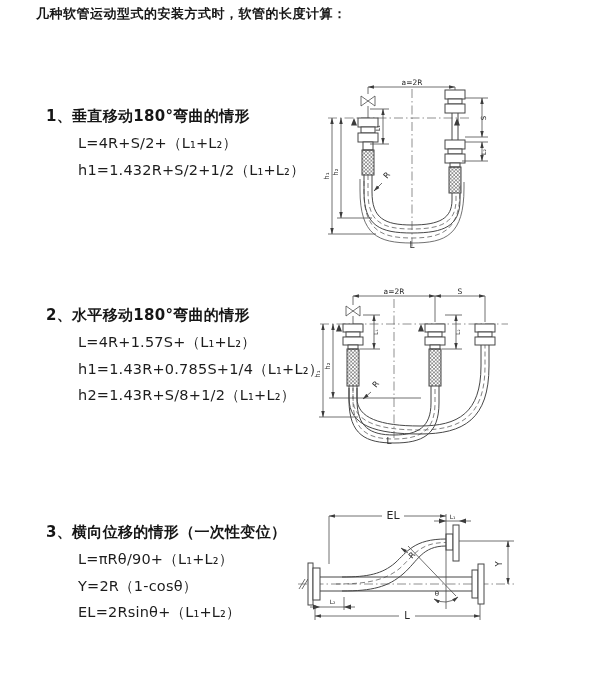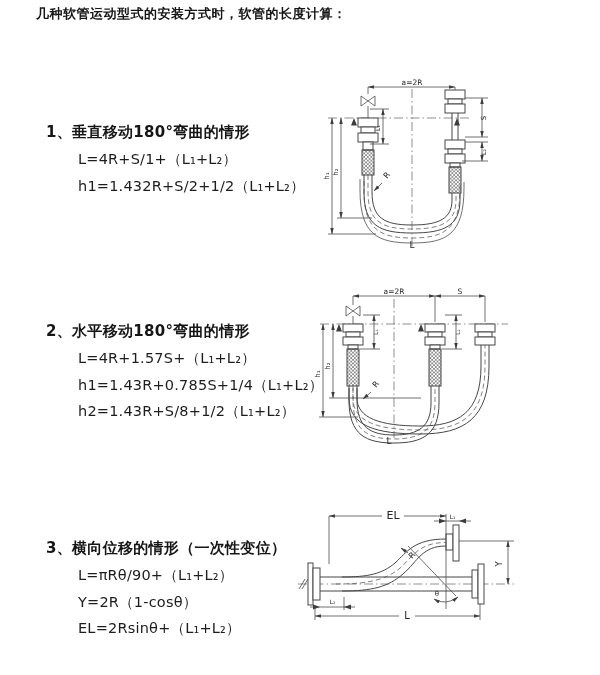--- a/index.html
+++ b/index.html
@@ -6,41 +6,41 @@
   body{
     width:600px;height:675px;position:relative;background:#ffffff;
     font-family:"DejaVu Sans","Liberation Sans",sans-serif;color:#1b1b1b;
     overflow:hidden;
   }
   .title{
     position:absolute;left:36px;top:5px;font-size:13px;font-weight:600;
     letter-spacing:0.5px;color:#161616;
   }
   .sec{position:absolute;left:46px;}
-  .sec .heading{font-size:15px;font-weight:600;letter-spacing:0.3px;margin:16px 0 8px 0;color:#161616;}
+  .sec .heading{font-size:15px;font-weight:600;letter-spacing:0.3px;margin:0 0 8px 0;color:#161616;}
   .sec .formula{font-size:14.5px;line-height:19.5px;margin:0 0 7px 32px;letter-spacing:0.2px;color:#1d1d1d;}
   svg.diagram{position:absolute;}
   
   .ln{stroke:#474747;stroke-width:1;fill:none;}
   .thin{stroke:#4c4c4c;stroke-width:0.8;fill:none;}
   .cl{stroke:#606060;stroke-width:0.7;fill:none;stroke-dasharray:9 3 1.5 3;}
   .hc{stroke:#4c4c4c;stroke-width:0.7;fill:none;stroke-dasharray:5 3;}
   .fit{fill:#ffffff;stroke:#474747;stroke-width:1;}
   .hat{stroke:#474747;stroke-width:1;}
   .arr{fill:#3c3c3c;stroke:none;}
   text.dlab{fill:#262626;}
 </style>
 </head>
 <body>
 
 <div class="title">几种软管运动型式的安装方式时，软管的长度计算：</div>
 
 <div class="sec" style="top:107px">
   <div class="heading">1、垂直移动180°弯曲的情形</div>
-  <div class="formula">L=4R+S/1+（L₁+L₂）</div>
+  <div class="formula">L=4R+S/2+（L₁+L₂）</div>
   <div class="formula">h1=1.432R+S/2+1/2（L₁+L₂）</div>
 </div>
 
 <div class="sec" style="top:306px">
   <div class="heading">2、水平移动180°弯曲的情形</div>
   <div class="formula">L=4R+1.57S+（L₁+L₂）</div>
   <div class="formula">h1=1.43R+0.785S+1/4（L₁+L₂）</div>
   <div class="formula">h2=1.43R+S/8+1/2（L₁+L₂）</div>
 </div>
 

